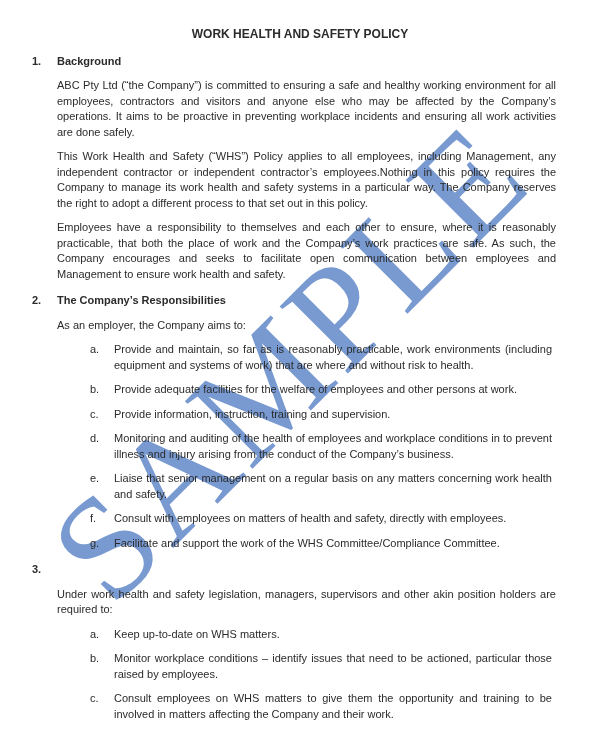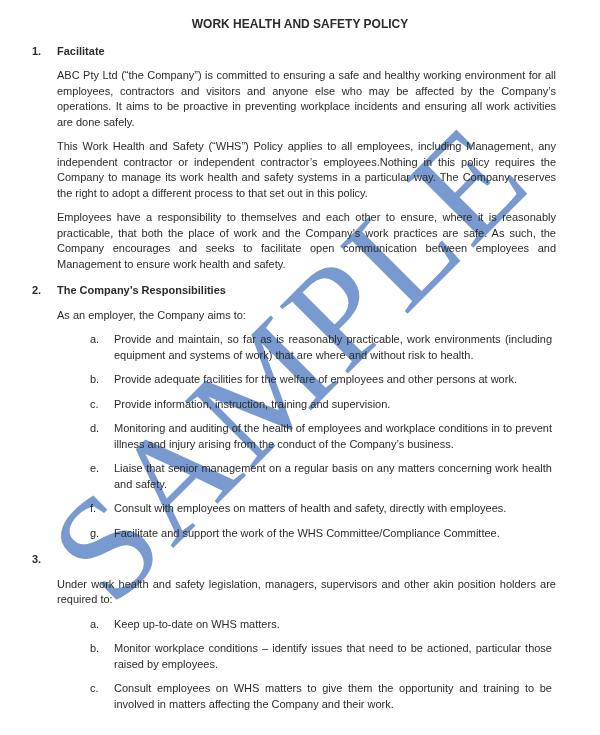--- a/index.html
+++ b/index.html
@@ -22,21 +22,21 @@
     transform: translate(-50%, -50%) rotate(-45deg);
     font-family: "Liberation Serif", serif;
     font-size: 146px;
     letter-spacing: 4px;
     opacity: 0.82;
     white-space: nowrap;
     z-index: 0;
     user-select: none;
     pointer-events: none;
   }
-  .content { position: relative; z-index: 1; padding-top: 17px; }
+  .content { position: relative; z-index: 1; padding-top: 27px; }
   .title {
     margin: 0 0 2px 0;
     font-size: 12px;
     font-weight: bold;
     text-align: center;
   }
   .sec-head {
     display: flex;
     margin: 11px 48px 0 32px;
     font-weight: bold;
@@ -57,21 +57,21 @@
 <body>
 
 <div class="page">
   <div class="watermark" style="color: rgb(91, 132, 200);">SAMPLE</div>
   <div class="content">
     <h1 class="title">WORK HEALTH AND SAFETY POLICY</h1>
     <div id="sections">
         <section class="section">
           <div class="sec-head">
             <span class="sec-num">1.</span>
-            <span class="sec-title">Facilitate</span>
+            <span class="sec-title">Background</span>
           </div>
           <p class="para">ABC Pty Ltd (“the Company”) is committed to ensuring a safe and healthy working environment for all employees, contractors and visitors and anyone else who may be affected by the Company’s operations. It aims to be proactive in preventing workplace incidents and ensuring all work activities are done safely.</p>
           <p class="para">This Work Health and Safety (“WHS”) Policy applies to all employees, including Management, any independent contractor or independent contractor’s employees.Nothing in this policy requires the Company to manage its work health and safety systems in a particular way. The Company reserves the right to adopt a different process to that set out in this policy.</p>
           <p class="para">Employees have a responsibility to themselves and each other to ensure, where it is reasonably practicable, that both the place of work and the Company’s work practices are safe. As such, the Company encourages and seeks to facilitate open communication between employees and Management to ensure work health and safety.</p>
         </section>
         <section class="section">
           <div class="sec-head">
             <span class="sec-num">2.</span>
             <span class="sec-title">The Company’s Responsibilities</span>
           </div>

